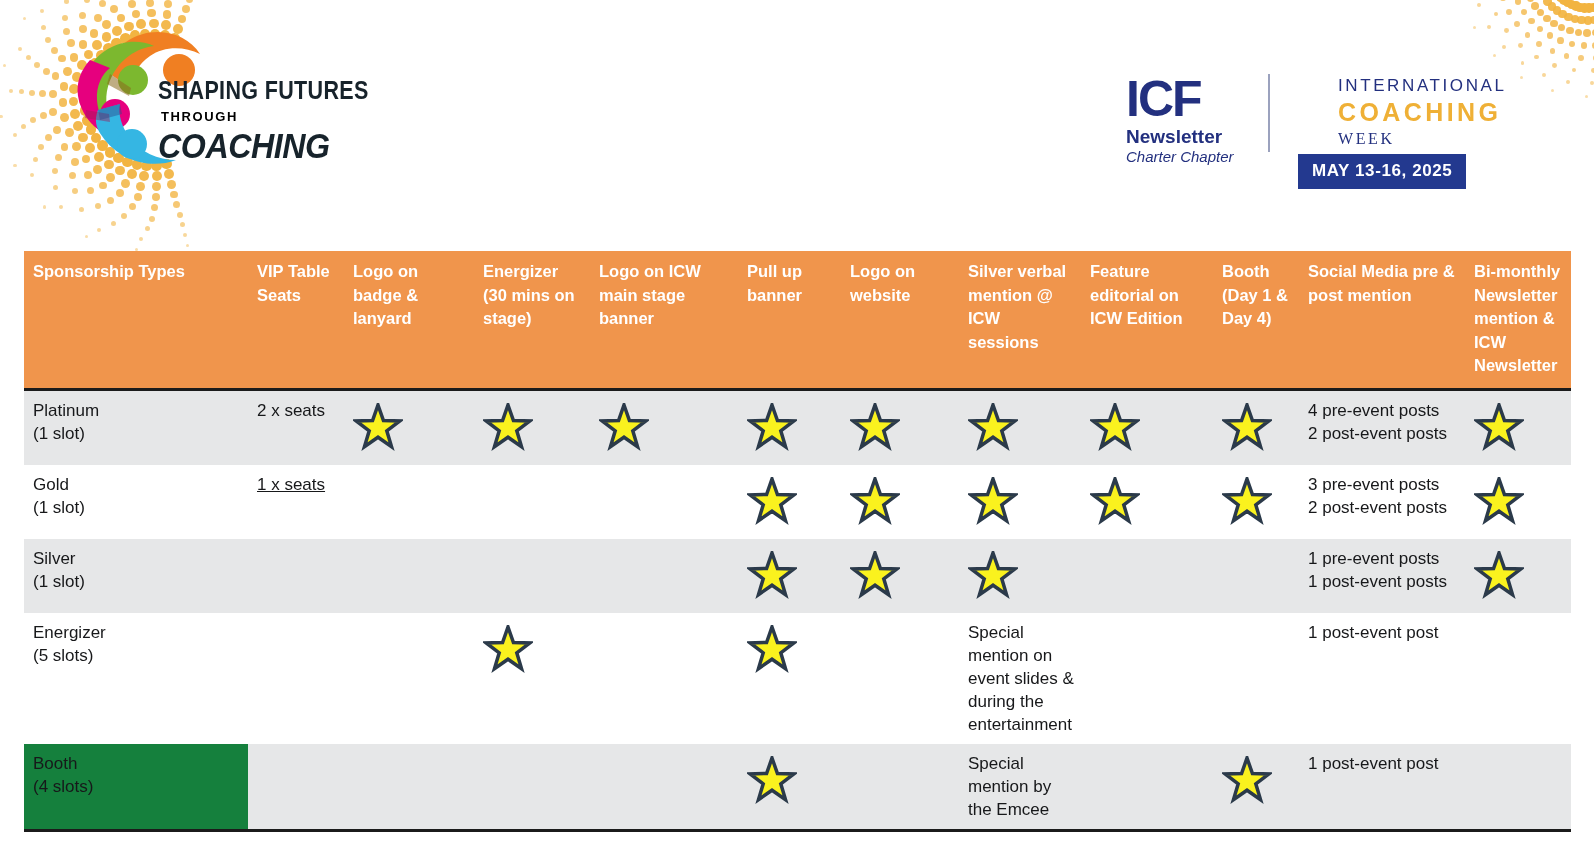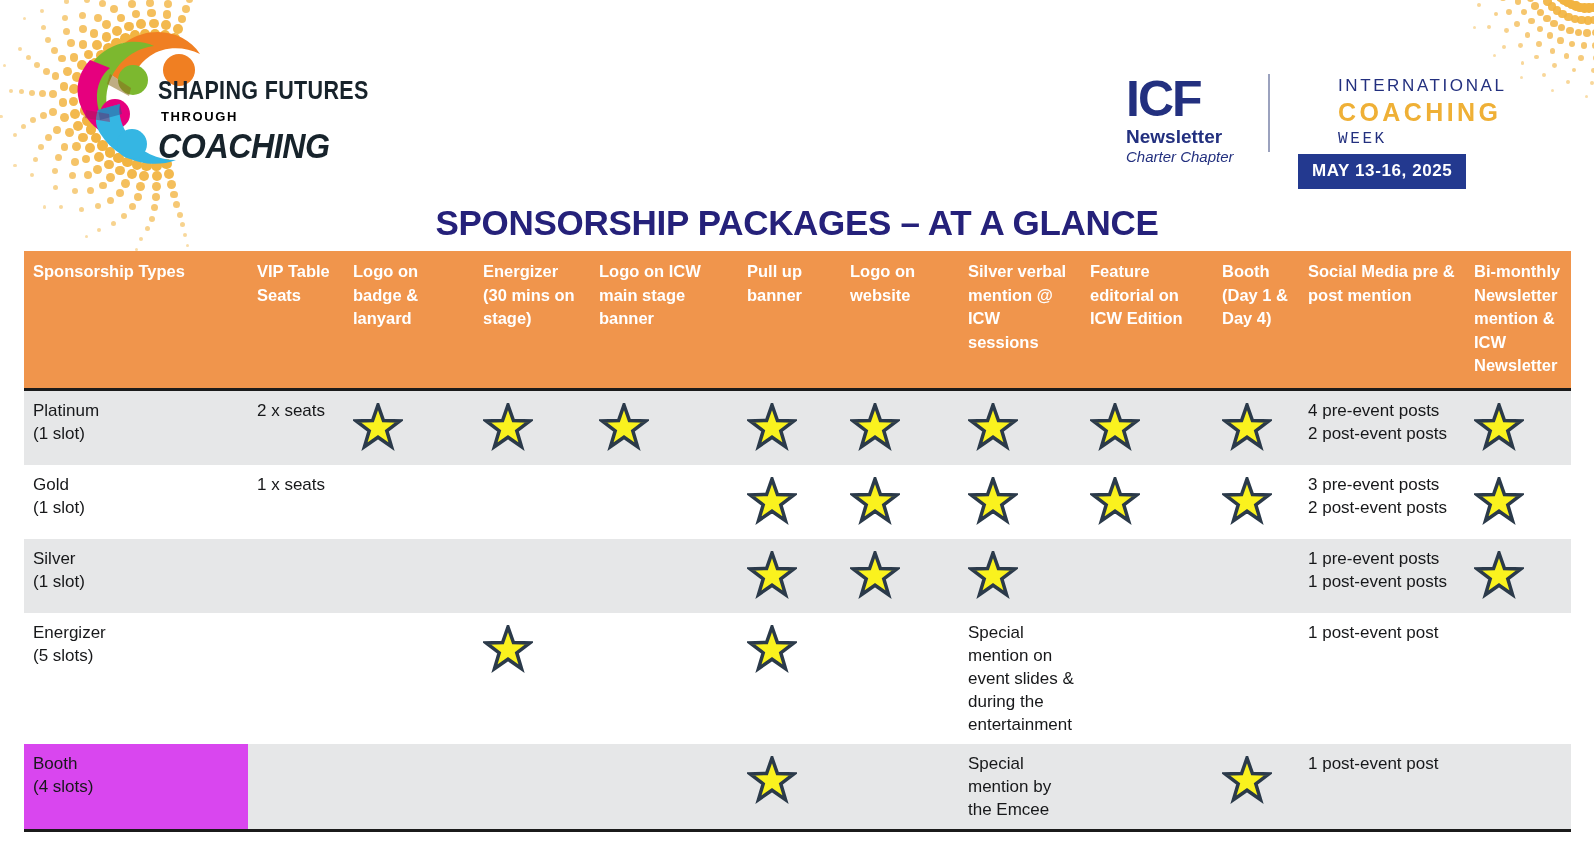--- a/index.html
+++ b/index.html
@@ -57,21 +57,21 @@
   #icf-charter { font-family: "Liberation Sans", sans-serif; font-style: italic;
     font-size: 15px; color: #23307F; line-height: 18px; }
   #icf-divider { position: absolute; left: 142px; top: 0px; width: 2px; height: 78px;
     background: #9BA2BE; }
   #icf-right { position: absolute; left: 172px; top: 2px; margin-left: 40px; }
   .icw-l1 { font-size: 17px; letter-spacing: 2.6px; color: #23307F;
     font-family: "Liberation Sans", sans-serif; }
   .icw-l2 { font-size: 25px; letter-spacing: 3.4px; color: #EFB036; font-weight: bold;
     font-family: "Liberation Sans", sans-serif; margin-top: 2px; }
   .icw-l3 { font-size: 16px; letter-spacing: 2.6px; color: #23307F;
-    font-family: Liberation Mono, monospace; margin-top: 3px; }
+    font-family: Liberation Serif, serif; margin-top: 3px; }
   #icw-date {
     position: absolute; left: 172px; top: 80px;
     background: #23398F; color: #ffffff;
     font-weight: bold; font-size: 17px; letter-spacing: 0.6px;
     padding: 7px 14px 8px 14px; white-space: nowrap;
     font-family: "Liberation Sans", sans-serif;
   }
 
   
   #title {
@@ -382,21 +382,20 @@
     </div>
     <div id="icf-divider"></div>
     <div id="icf-right">
       <div class="icw-l1">INTERNATIONAL</div>
       <div class="icw-l2">COACHING</div>
       <div class="icw-l3">WEEK</div>
     </div>
     <div id="icw-date">MAY 13-16, 2025</div>
   </div>
 
-  <div id="title">SPONSORSHIP PACKAGES – AT A GLANCE</div>
 
   <table id="tbl">
     <colgroup>
       <col style="width:224px">
       <col style="width:96px">
       <col style="width:130px">
       <col style="width:116px">
       <col style="width:148px">
       <col style="width:103px">
       <col style="width:118px">
@@ -453,21 +452,21 @@
             </svg></td>
           <td style="white-space: pre-line; background: rgb(230, 231, 232);">4 pre-event posts
 2 post-event posts</td>
           <td class="center" style="background: rgb(230, 231, 232);"><svg viewBox="0 0 100 96" class="star">
               <polygon points="50.00,4.00 60.87,35.03 93.75,35.79 67.59,55.72 77.04,87.21 50.00,68.50 22.96,87.21 32.41,55.72 6.25,35.79 39.13,35.03" fill="#FAF21E" stroke="#2B3A4A" stroke-width="7" stroke-linejoin="miter"></polygon>
             </svg></td>
         </tr>
         <tr class="plain">
           <td class="rowname">Gold
 (1 slot)</td>
-          <td style="white-space: pre-line;">1 x seats</td>
+          <td style="white-space: pre-line; text-decoration: underline;">1 x seats</td>
           <td>&nbsp;</td>
           <td>&nbsp;</td>
           <td>&nbsp;</td>
           <td class="center"><svg viewBox="0 0 100 96" class="star">
               <polygon points="50.00,4.00 60.87,35.03 93.75,35.79 67.59,55.72 77.04,87.21 50.00,68.50 22.96,87.21 32.41,55.72 6.25,35.79 39.13,35.03" fill="#FAF21E" stroke="#2B3A4A" stroke-width="7" stroke-linejoin="miter"></polygon>
             </svg></td>
           <td class="center"><svg viewBox="0 0 100 96" class="star">
               <polygon points="50.00,4.00 60.87,35.03 93.75,35.79 67.59,55.72 77.04,87.21 50.00,68.50 22.96,87.21 32.41,55.72 6.25,35.79 39.13,35.03" fill="#FAF21E" stroke="#2B3A4A" stroke-width="7" stroke-linejoin="miter"></polygon>
             </svg></td>
           <td class="center"><svg viewBox="0 0 100 96" class="star">
@@ -522,21 +521,21 @@
               <polygon points="50.00,4.00 60.87,35.03 93.75,35.79 67.59,55.72 77.04,87.21 50.00,68.50 22.96,87.21 32.41,55.72 6.25,35.79 39.13,35.03" fill="#FAF21E" stroke="#2B3A4A" stroke-width="7" stroke-linejoin="miter"></polygon>
             </svg></td>
           <td>&nbsp;</td>
           <td style="white-space: pre-line;">Special mention on event slides &amp; during the entertainment</td>
           <td>&nbsp;</td>
           <td>&nbsp;</td>
           <td style="white-space: pre-line;">1 post-event post</td>
           <td>&nbsp;</td>
         </tr>
         <tr class="shade last">
-          <td class="rowname" style="background: #d946ef;">Booth
+          <td class="rowname" style="background: #15803d;">Booth
 (4 slots)</td>
           <td style="background: rgb(230, 231, 232);">&nbsp;</td>
           <td style="background: rgb(230, 231, 232);">&nbsp;</td>
           <td style="background: rgb(230, 231, 232);">&nbsp;</td>
           <td style="background: rgb(230, 231, 232);">&nbsp;</td>
           <td class="center" style="background: rgb(230, 231, 232);"><svg viewBox="0 0 100 96" class="star">
               <polygon points="50.00,4.00 60.87,35.03 93.75,35.79 67.59,55.72 77.04,87.21 50.00,68.50 22.96,87.21 32.41,55.72 6.25,35.79 39.13,35.03" fill="#FAF21E" stroke="#2B3A4A" stroke-width="7" stroke-linejoin="miter"></polygon>
             </svg></td>
           <td style="background: rgb(230, 231, 232);">&nbsp;</td>
           <td style="white-space: pre-line; background: rgb(230, 231, 232);">Special mention by the Emcee</td>

